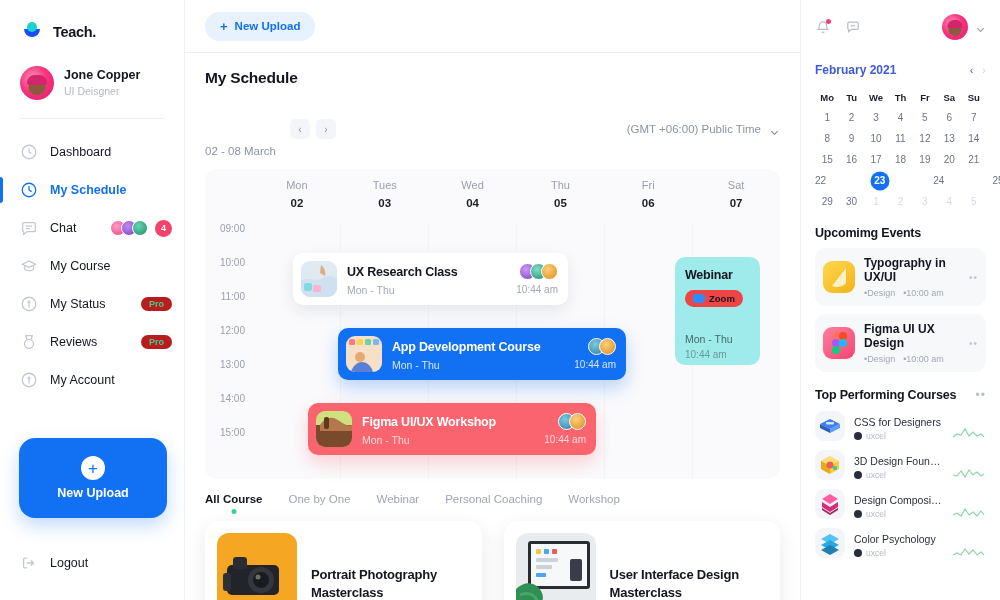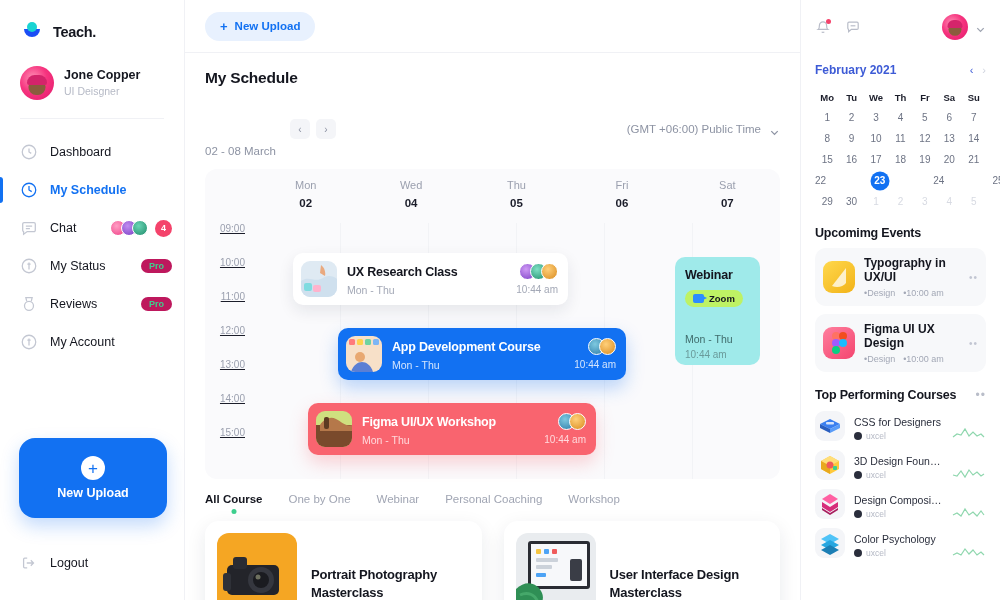--- a/index.html
+++ b/index.html
@@ -54,21 +54,21 @@
   .nav-item .ico { width: 18px; height: 18px; flex: 0 0 18px; color: #c3c7d2; }
   .nav-item.active { color: #1271f2; font-weight: 600; }
   .nav-item.active .ico { color: #1271f2; }
   .nav-item.active::before {
     content: ""; position: absolute; left: 0; top: 6px; bottom: 6px;
     width: 3px; border-radius: 0 3px 3px 0; background: #1271f2;
   }
   .nav-label { flex: 1; }
   .nav-right { display: flex; align-items: center; gap: 4px; padding-right: 12px; }
   .pro-badge {
-    font-size: 9px; color: #3ecf8e; background: #be185d;
+    font-size: 9px; color: #3ecf8e; background: #b91c1c;
     border-radius: 9px; padding: 2px 8px; font-weight: 600;
   }
   .mini-avatars { display: flex; }
   .mini-av { width: 16px; height: 16px; border-radius: 50%; border: 1.5px solid #fff; margin-left: -5px; }
   .mini-av:first-child { margin-left: 0; }
   .mini-av.a { background: radial-gradient(circle at 40% 35%, #ff9ec4, #ef3f86); }
   .mini-av.b { background: radial-gradient(circle at 40% 35%, #c08cf0, #7a3fc4); }
   .mini-av.c { background: radial-gradient(circle at 40% 35%, #6ad4b5, #1f8c6a); }
   .count-badge {
     width: 17px; height: 17px; border-radius: 50%; background: #f4436b;
@@ -134,21 +134,21 @@
   
   .cal {
     margin: 12px 20px 0 20px; height: 310px;
     background: #fafafc; border-radius: 12px; position: relative;
   }
   .day-head { display: flex; padding-left: 48px; padding-top: 10px; }
   .day-col-head { flex: 1; text-align: center; }
   .day-name { font-size: 11px; color: #9a9fae; }
   .day-num { font-size: 11.5px; color: #1b1d2a; font-weight: 600; margin-top: 6px; }
   .grid-body { position: absolute; left: 0; right: 0; top: 54px; bottom: 0; }
-  .time-col { position: absolute; left: 0; top: 0; width: 48px; text-decoration: underline; }
+  .time-col { position: absolute; left: 0; top: 0; width: 48px; }
   .time-lbl {
     height: 34px; font-size: 10px; color: #9a9fae;
     display: flex; align-items: flex-start; justify-content: flex-end; padding-right: 8px;
   }
   .vlines { position: absolute; left: 48px; right: 0; top: 0; bottom: 0; display: flex; }
   .vline { flex: 1; border-left: 1px solid #f2f3f6; }
   .vline:first-child { border-left: none; }
 
   .event { position: absolute; border-radius: 10px; display: flex; align-items: center; cursor: pointer; }
   .ev-thumb { width: 36px; height: 36px; border-radius: 9px; flex: 0 0 36px; margin-left: 8px; overflow: hidden; position: relative; }
@@ -171,21 +171,21 @@
   .event.red .ev-title { color: #fff; }
   .event.red .ev-sub, .event.red .ev-time { color: #ffd9dc; }
 
   .webinar {
     position: absolute; background: #9feaea; border-radius: 10px;
     padding: 11px 10px; cursor: pointer;
   }
   .webinar-title { font-size: 12.5px; font-weight: 700; color: #14161f; letter-spacing: -0.2px; }
   .zoom-chip {
     display: inline-flex; align-items: center; gap: 5px;
-    background: #bef264; border-radius: 10px; padding: 3px 8px; margin-top: 8px;
+    background: #ef4444; border-radius: 10px; padding: 3px 8px; margin-top: 8px;
   }
   .zoom-chip .zico { width: 11px; height: 9px; background: #2d8cff; border-radius: 2px; position: relative; }
   .zoom-chip .zico::after { content:""; position:absolute; right:-3px; top:2px; border-left:4px solid #2d8cff; border-top:2.5px solid transparent; border-bottom:2.5px solid transparent; }
   .zoom-chip span { font-size: 9.5px; font-weight: 600; color: #14161f; }
   .webinar-sub { font-size: 10.5px; color: #3f6b6b; margin-top: 26px; }
   .webinar-time { font-size: 10px; color: #6a9a9a; margin-top: 4px; }
 
   
   .tabs { display: flex; gap: 26px; padding: 14px 20px 0 20px; align-items: flex-start; }
   .tab { font-size: 11.5px; color: #a0a5b3; cursor: pointer; position: relative; padding-bottom: 10px; }
@@ -330,20 +330,29 @@
         <span class="nav-right">
           <span class="mini-avatars">
             <span class="mini-av a"></span>
             <span class="mini-av b"></span>
             <span class="mini-av c"></span>
           </span>
           <span class="count-badge">4</span>
         </span>
       </div>
 
+      <div class="nav-item">
+        <span class="ico">
+          <svg viewBox="0 0 20 20" width="18" height="18" fill="none" stroke="currentColor" stroke-width="1.4">
+              <path d="M10 4.5 2.8 8 10 11.5 17.2 8z"></path>
+              <path d="M5 9.6v3.2c0 1.3 2.2 2.4 5 2.4s5-1.1 5-2.4V9.6"></path>
+            </svg>
+        </span>
+        <span class="nav-label">My Course</span>
+      </div>
 
       <div class="nav-item">
         <span class="ico">
           <svg viewBox="0 0 20 20" width="18" height="18" fill="none" stroke="currentColor" stroke-width="1.4">
               <circle cx="10" cy="10" r="7.5"></circle>
               <path d="M10 6.2v7.6M8.2 8h3.6"></path>
             </svg>
         </span>
         <span class="nav-label">My Status</span>
         <span class="nav-right">
@@ -416,20 +425,24 @@
           </span>
         </span>
       </div>
     </div>
 
     <div class="cal">
       <div class="day-head">
         <div class="day-col-head">
           <div class="day-name">Mon</div>
           <div class="day-num">02</div>
+        </div>
+        <div class="day-col-head">
+          <div class="day-name">Tues</div>
+          <div class="day-num">03</div>
         </div>
         <div class="day-col-head">
           <div class="day-name">Wed</div>
           <div class="day-num">04</div>
         </div>
         <div class="day-col-head">
           <div class="day-name">Thu</div>
           <div class="day-num">05</div>
         </div>
         <div class="day-col-head">

